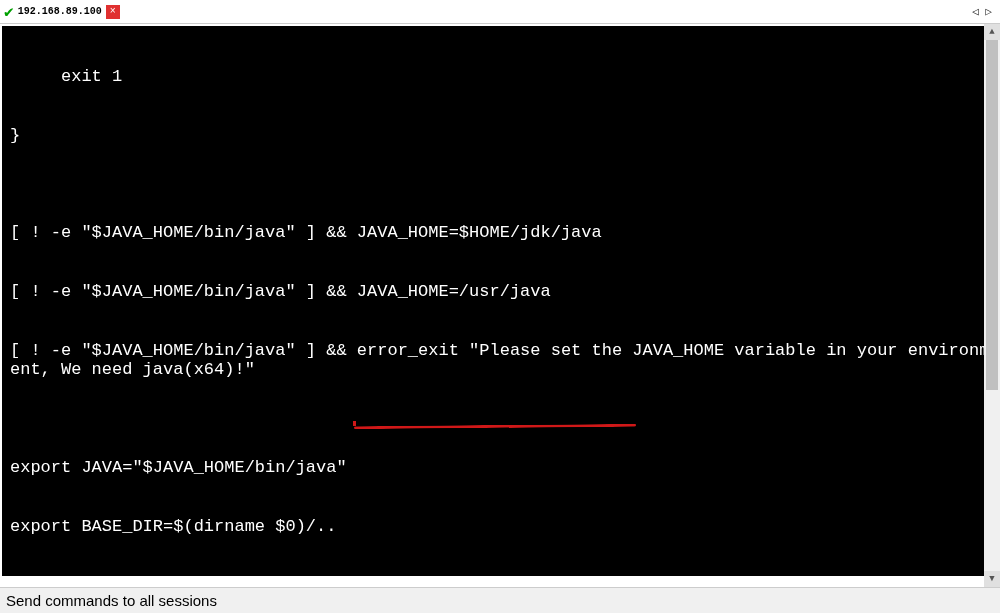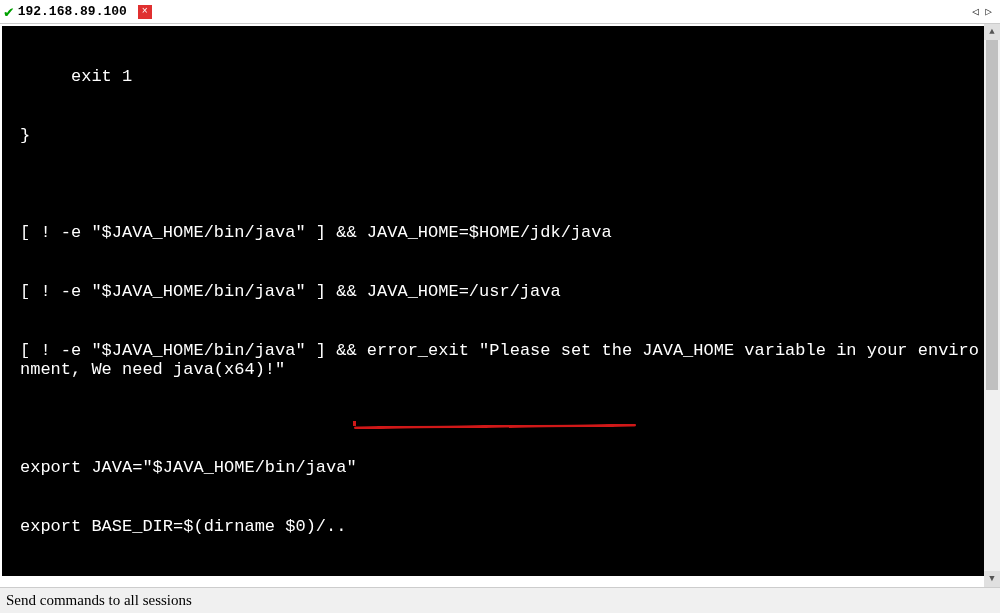--- a/index.html
+++ b/index.html
@@ -24,22 +24,22 @@
       padding-left: 4px;
     }
     .tab-check {
       color: #00a000;
       font-weight: bold;
       font-size: 16px;
       margin-right: 4px;
     }
     .tab-title {
       font-weight: bold;
-      font-size: 13px;
-      margin-right: 11px;
+      font-size: 10px;
+      margin-right: 4px;
     }
     .tab-close {
       background: #e03030;
       color: #fff;
       width: 14px;
       height: 14px;
       display: inline-flex;
       align-items: center;
       justify-content: center;
       font-size: 10px;
@@ -50,21 +50,21 @@
       margin-right: 8px;
       font-size: 11px;
       color: #333;
     }
     .terminal {
       background: #000;
       color: #fff;
       font-family: "Consolas", "Courier New", monospace;
       font-size: 17px;
       line-height: 1.15;
-      padding: 2px 18px;
+      padding: 2px 8px;
       width: 996px;
       height: 550px;
       overflow: hidden;
       margin: 2px;
       position: relative;
       white-space: pre-wrap;
       word-break: break-all;
     }
     .terminal-line {
       display: block;
@@ -95,21 +95,21 @@
       bottom: 0;
       left: 0;
       right: 0;
       height: 26px;
       background: #f0f0f0;
       border-top: 1px solid #ccc;
       display: flex;
       align-items: center;
       padding-left: 6px;
       font-size: 15px;
-      font-family: Liberation Serif, serif;
+      font-family: Liberation Sans, sans-serif;
     }
     .scrollbar {
       position: absolute;
       right: 0;
       top: 24px;
       bottom: 26px;
       width: 16px;
       background: #f0f0f0;
     }
     .scroll-arrow {

